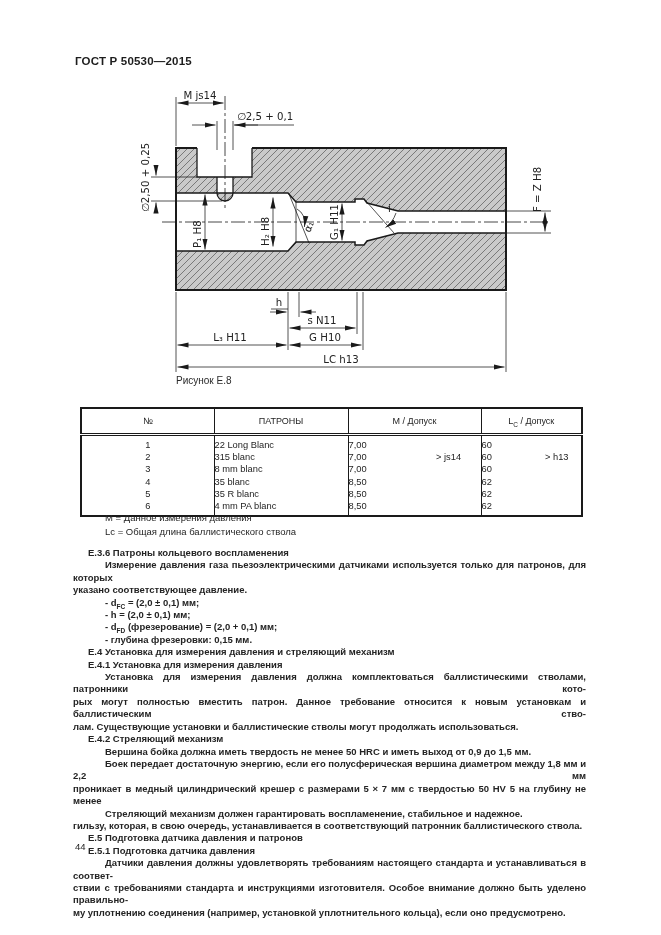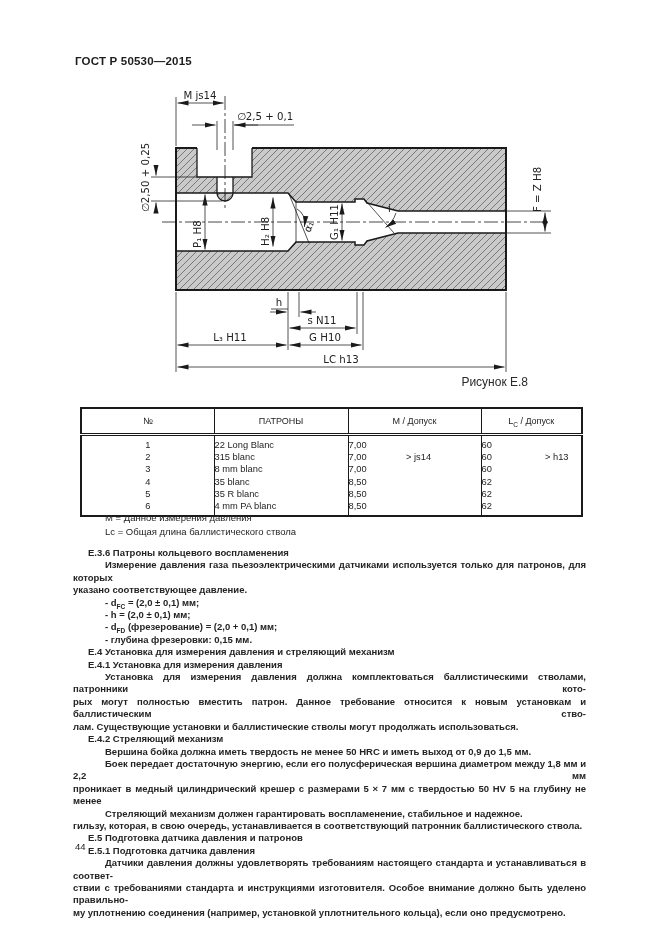--- a/index.html
+++ b/index.html
@@ -1,36 +1,36 @@
 <!DOCTYPE html>
 <html><head>
 <meta charset="utf-8">
 <style>
   html,body{margin:0;padding:0;}
   body{width:661px;height:935px;background:#ffffff;position:relative;overflow:hidden;
        font-family:"Liberation Sans",sans-serif;color:#242424;}
   .abs{position:absolute;}
   #doc-title{left:75px;top:55px;font-size:11.5px;font-weight:bold;letter-spacing:.2px;color:#1d1d1d;text-align:center;}
   #figure-svg{left:0;top:0;width:661px;height:400px;}
-  #figure-caption{left:192px;top:375px;width:336px;text-align:right;font-size:12px;color:#2a2a2a;}
+  #figure-caption{left:176px;top:375px;width:336px;text-align:left;font-size:10px;color:#2a2a2a;}
   
   #cart-table{left:80px;top:407px;width:501px;border-collapse:collapse;table-layout:fixed;
               font-size:9.3px;color:#242424;}
   #cart-table th,#cart-table td{border:0;padding:0;font-weight:normal;}
   #cart-table{border:2px solid #1a1a1a;}
   #cart-table thead th{height:24px;text-align:center;vertical-align:middle;
               border-bottom:3px double #1a1a1a;border-left:1px solid #1a1a1a;font-size:9px;}
   #cart-table thead th:first-child{border-left:0;}
   #cart-table tbody td{height:12.2px;line-height:12.2px;border-left:1px solid #1a1a1a;white-space:nowrap;}
   #cart-table tbody td:first-child{border-left:0;text-align:center;}
   #cart-table tbody tr:first-child td{padding-top:3px;}
   #cart-table tbody tr:last-child td{padding-bottom:3px;}
   td.c-name{padding-left:24px;} td.c-m{padding-left:20px;} td.c-lc{padding-left:24px;}
   .tol{position:absolute;font-size:9.3px;color:#242424;white-space:pre;}
-  #tol-m{left:406px;top:452px;} #tol-lc{left:545px;top:452px;}
+  #tol-m{left:436px;top:452px;} #tol-lc{left:545px;top:452px;}
   sub{font-size:6.5px;line-height:0;}
   
   #legend{left:105px;top:511px;font-size:9.5px;line-height:13.5px;color:#242424;}
   #body-text{left:73px;top:547px;width:513px;font-size:9.5px;line-height:12.4px;color:#242424;font-weight:bold;}
   .bl{white-space:nowrap;}
   .bl.j{white-space:normal;text-align:justify;text-align-last:justify;}
   .bl.i1{padding-left:15px;} .bl.i2{padding-left:32px;}
   .bl.i1.j,.bl.i2.j{text-indent:0;}
   .bl.j.i2{padding-left:0;text-indent:32px;}
   #page-number{left:75px;top:841px;font-size:9.5px;}

